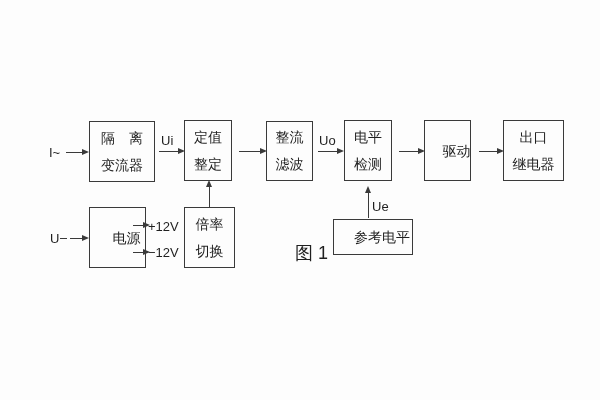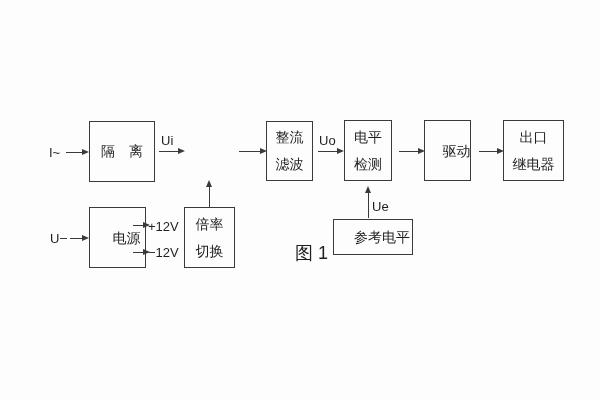--- a/index.html
+++ b/index.html
@@ -41,22 +41,27 @@
   }
   .dash{position:absolute;height:1px;background:#3a3a3a;}
 </style>
 </head>
 <body>
 
 <div class="canvas">
 
   <div class="block" style="left:89px;top:121px;width:66px;height:61px">
     <span>隔　离</span>
+    <span>变流器</span>
   </div>
 
+  <div class="block" style="left:184px;top:120px;width:48px;height:61px">
+    <span>定值</span>
+    <span>整定</span>
+  </div>
 
   <div class="block" style="left:266px;top:121px;width:47px;height:60px">
     <span>整流</span>
     <span>滤波</span>
   </div>
 
   <div class="block" style="left:344px;top:120px;width:48px;height:61px">
     <span>电平</span>
     <span>检测</span>
   </div>

